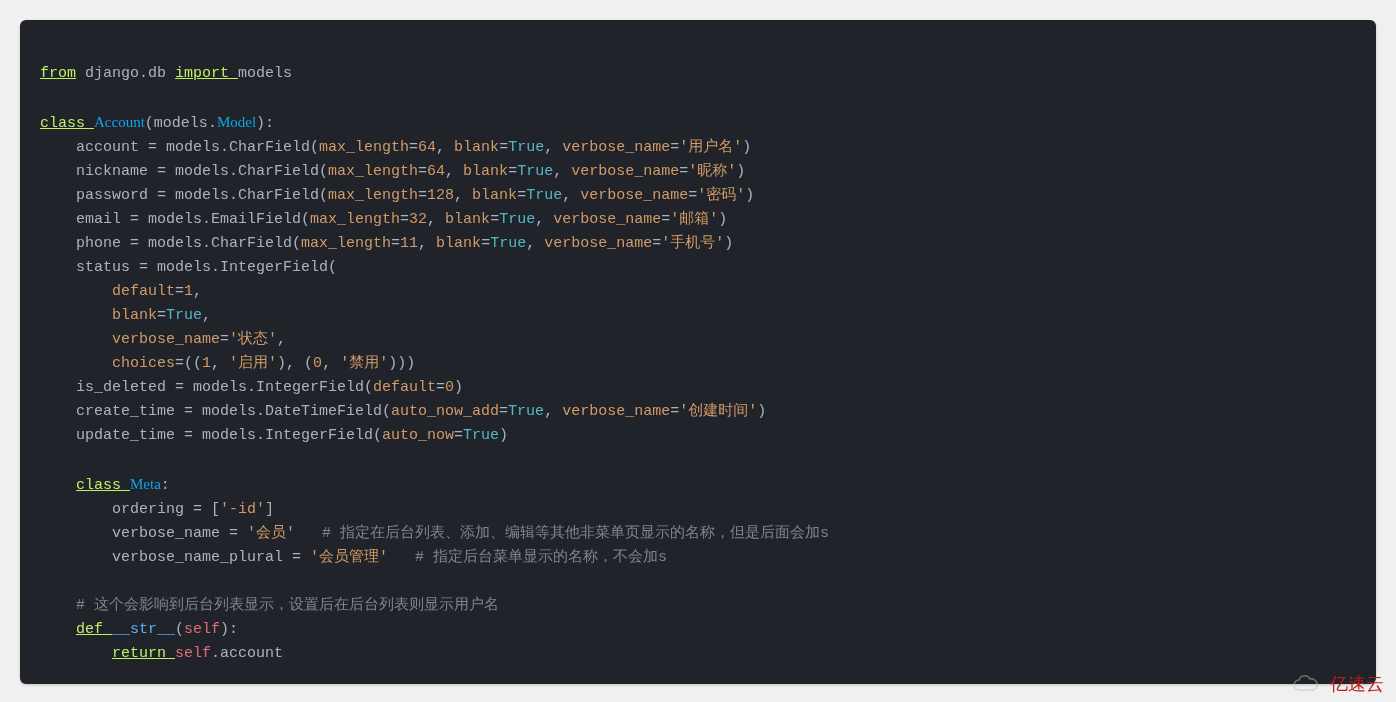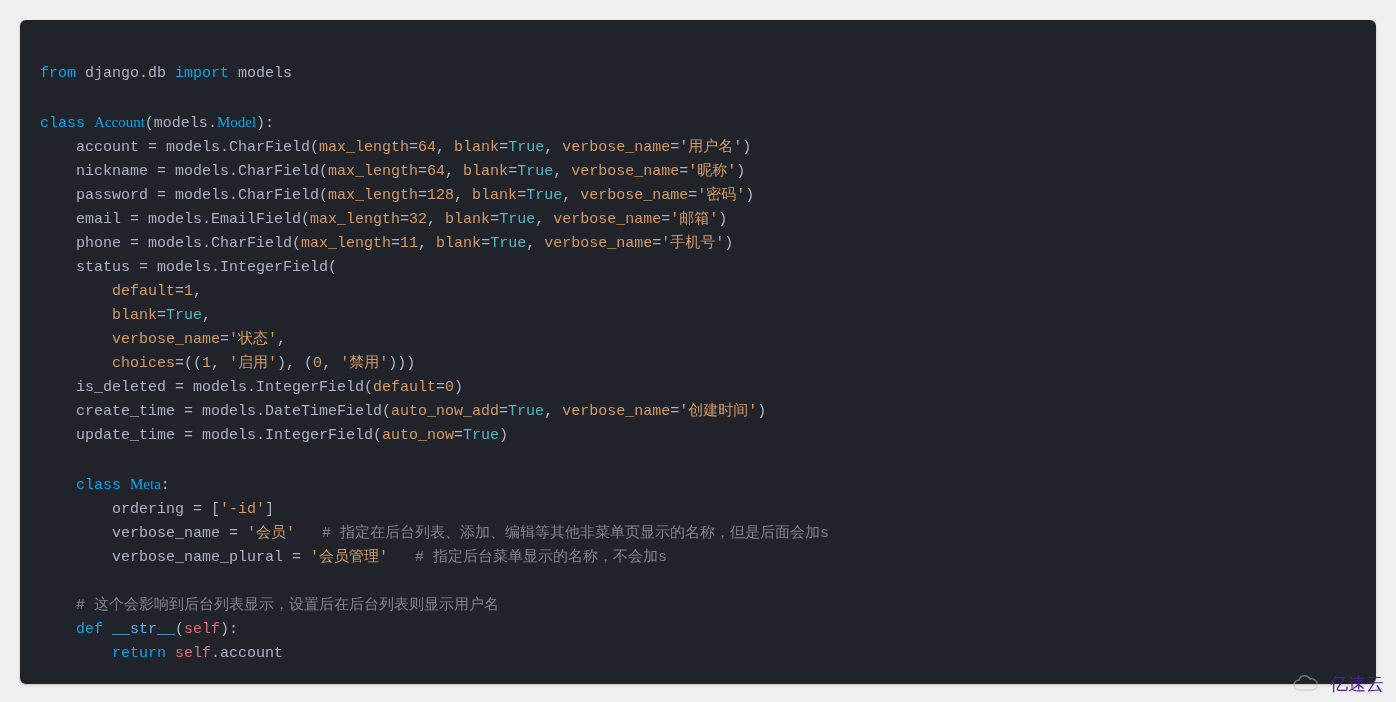--- a/index.html
+++ b/index.html
@@ -15,35 +15,35 @@
     background: #20232a;
     border-radius: 6px;
     padding: 18px 20px;
     font-size: 15px;
     line-height: 24px;
     color: #d4d4d4;
     white-space: pre;
     overflow: hidden;
     box-shadow: 0 1px 3px rgba(0,0,0,0.2);
   }
-  .kw { color: #0ea5e9; }          
+  .kw { color: #bef264; text-decoration: underline; }          
   .cls { color: #0ea5e9; font-family: Liberation Serif, serif; }         
   .fn { color: #61afef; }        
   .num { color: #d19a66; }         
   .strO { color: #d19a66; }        
   .boolT { color: #56b6c2; margin-top: 20px; }       
   .param { color: #d19a66; }
   .cmt { color: #7f848e; font-style: normal; }
   .self { color: #e06c75; text-align: right; }
   .white { color: #abb2bf; }
   .watermark {
     position: absolute;
     right: 12px;
     bottom: 6px;
-    color: #4c1d95;
+    color: #b91c1c;
     font-size: 18px;
     font-family: sans-serif;
     display: flex;
     align-items: center;
     gap: 10px;
     text-align: right;
   }
   .watermark svg { opacity: 0.5; }
 </style>
 </head>

